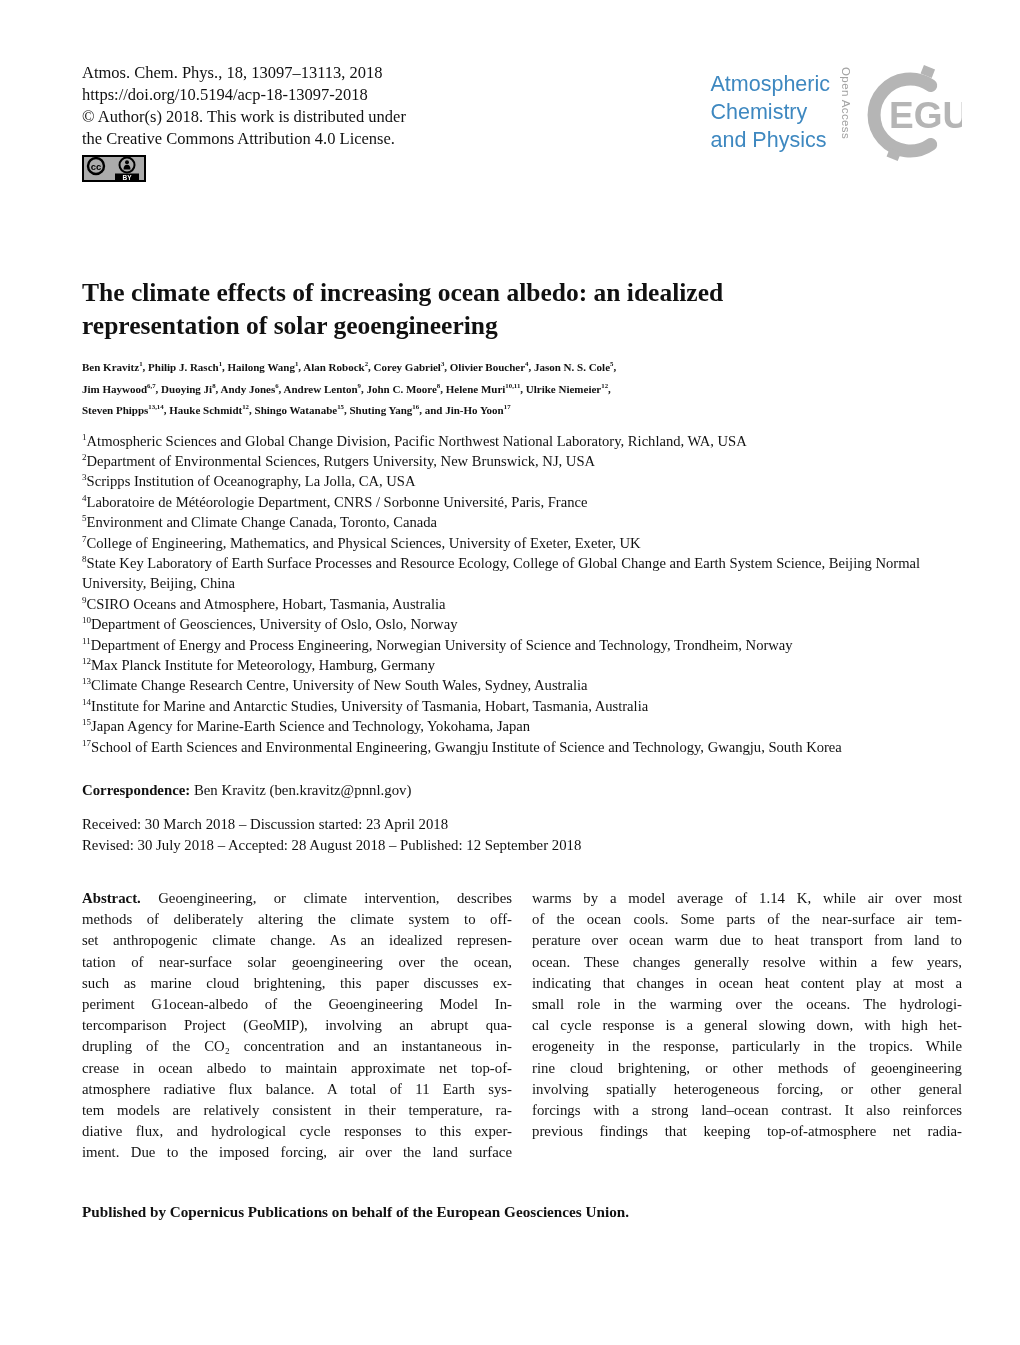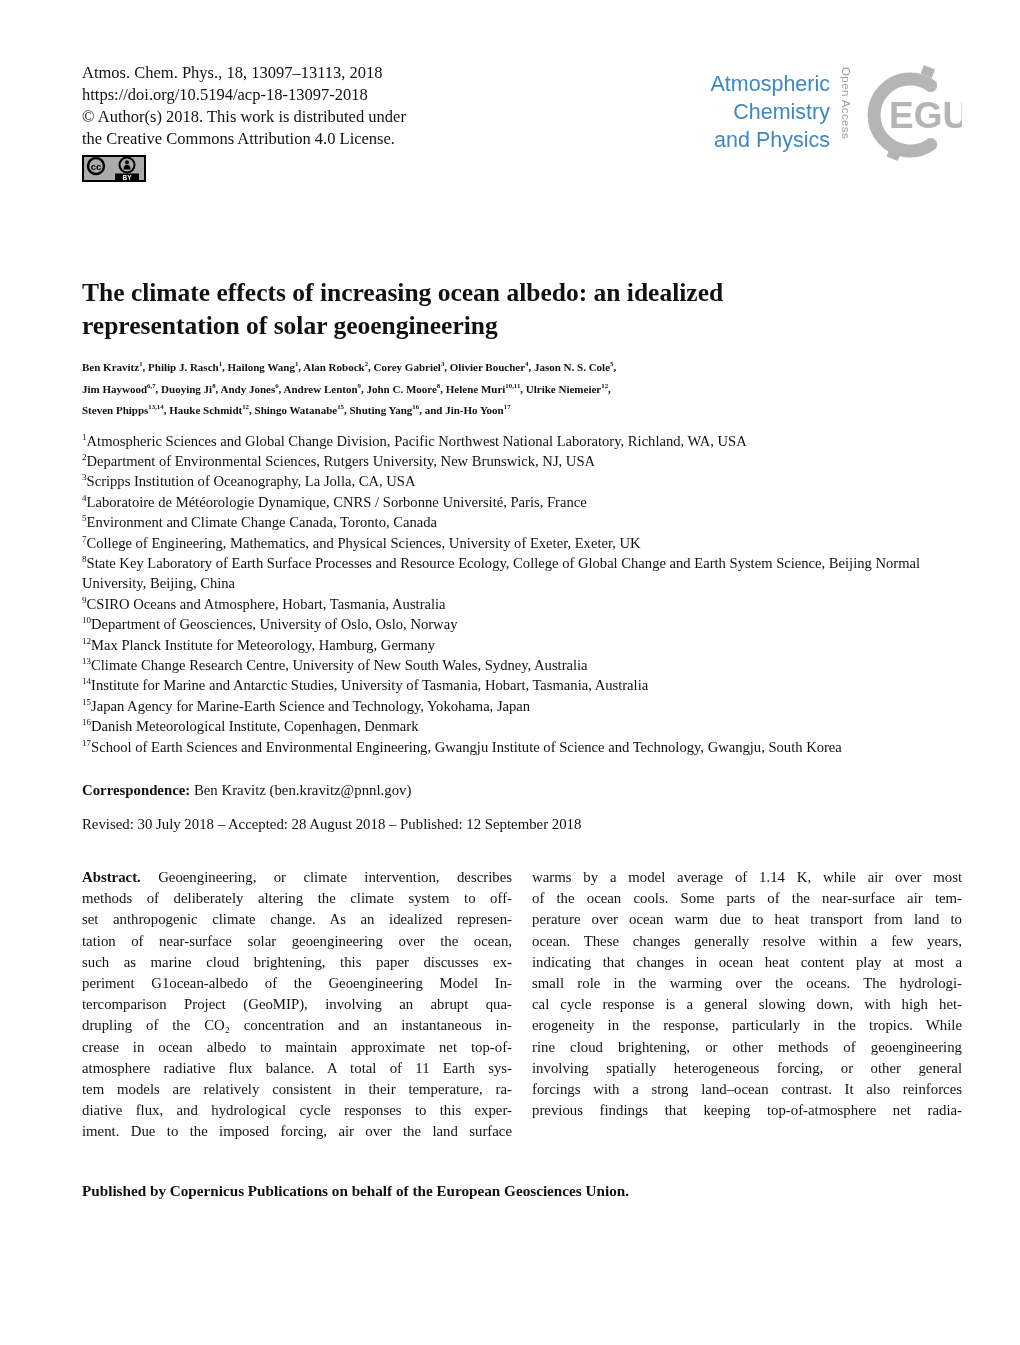--- a/index.html
+++ b/index.html
@@ -7,21 +7,21 @@
     width:1020px; height:1345px; margin:0 auto; background:#ffffff;
     box-sizing:border-box; padding:62px 58px 0 82px; position:relative;
     font-family:"Liberation Serif","DejaVu Serif",serif; color:#111;
   }
   
   .header-row { display:flex; justify-content:space-between; align-items:flex-start; }
   .citation { font-size:16.5px; line-height:22px; }
   .citation .doi { color:#111; text-decoration:none; }
   .cc-badge { margin-top:5px; display:block; }
   .logo-block { display:flex; align-items:flex-start; gap:10px; margin-top:3px; }
-  .acp-title { text-align:right; color:#3e88c0; font-family:"Liberation Sans","DejaVu Sans",sans-serif;
+  .acp-title { text-align:left; color:#3e88c0; font-family:"Liberation Sans","DejaVu Sans",sans-serif;
                font-size:21.5px; line-height:28px; padding-top:5px; }
   .open-access { writing-mode:vertical-rl; font-family:"Liberation Sans","DejaVu Sans",sans-serif;
                  font-size:11.5px; color:#a3a3a3; height:96px; letter-spacing:.4px; padding-top:2px; }
   
   .paper-title { margin-top:94px; font-size:25.5px; font-weight:bold; line-height:33px; }
   .authors { margin-top:15px; font-size:11px; font-weight:bold; line-height:21.5px; }
   .authors sup { font-size:.62em; line-height:0; }
   .affils { margin-top:9px; font-size:14.6px; line-height:20.4px; }
   .affils sup { font-size:.62em; line-height:0; }
   .correspondence { margin-top:23px; font-size:14.8px; line-height:21px; }
@@ -81,40 +81,41 @@
 
   <div class="authors">
     
   <span><span>Ben Kravitz</span><sup>1</sup><span>, </span></span><span><span>Philip J. Rasch</span><sup>1</sup><span>, </span></span><span><span>Hailong Wang</span><sup>1</sup><span>, </span></span><span><span>Alan Robock</span><sup>2</sup><span>, </span></span><span><span>Corey Gabriel</span><sup>3</sup><span>, </span></span><span><span>Olivier Boucher</span><sup>4</sup><span>, </span></span><span><span>Jason N. S. Cole</span><sup>5</sup><span>,</span><br></span><span><span>Jim Haywood</span><sup>6,7</sup><span>, </span></span><span><span>Duoying Ji</span><sup>8</sup><span>, </span></span><span><span>Andy Jones</span><sup>6</sup><span>, </span></span><span><span>Andrew Lenton</span><sup>9</sup><span>, </span></span><span><span>John C. Moore</span><sup>8</sup><span>, </span></span><span><span>Helene Muri</span><sup>10,11</sup><span>, </span></span><span><span>Ulrike Niemeier</span><sup>12</sup><span>,</span><br></span><span><span>Steven Phipps</span><sup>13,14</sup><span>, </span></span><span><span>Hauke Schmidt</span><sup>12</sup><span>, </span></span><span><span>Shingo Watanabe</span><sup>15</sup><span>, </span></span><span><span>Shuting Yang</span><sup>16</sup><span>, </span></span><span><span>and Jin-Ho Yoon</span><sup>17</sup><span></span></span></div>
 
   <div class="affils">
 
   <div><sup>1</sup><span>Atmospheric Sciences and Global Change Division, Pacific Northwest National Laboratory, Richland, WA, USA</span></div>
       <div><sup>2</sup><span>Department of Environmental Sciences, Rutgers University, New Brunswick, NJ, USA</span></div>
       <div><sup>3</sup><span>Scripps Institution of Oceanography, La Jolla, CA, USA</span></div>
-      <div><sup>4</sup><span>Laboratoire de Météorologie Dynamique, CNRS / Sorbonne Université, Paris, France</span></div>
+      <div><sup>4</sup><span>Laboratoire de Météorologie Department, CNRS / Sorbonne Université, Paris, France</span></div>
       <div><sup>5</sup><span>Environment and Climate Change Canada, Toronto, Canada</span></div>
       <div><sup>7</sup><span>College of Engineering, Mathematics, and Physical Sciences, University of Exeter, Exeter, UK</span></div>
       <div><sup>8</sup><span>State Key Laboratory of Earth Surface Processes and Resource Ecology, College of Global Change and Earth System Science, Beijing Normal University, Beijing, China</span></div>
       <div><sup>9</sup><span>CSIRO Oceans and Atmosphere, Hobart, Tasmania, Australia</span></div>
       <div><sup>10</sup><span>Department of Geosciences, University of Oslo, Oslo, Norway</span></div>
+      <div><sup>11</sup><span>Department of Energy and Process Engineering, Norwegian University of Science and Technology, Trondheim, Norway</span></div>
       <div><sup>12</sup><span>Max Planck Institute for Meteorology, Hamburg, Germany</span></div>
       <div><sup>13</sup><span>Climate Change Research Centre, University of New South Wales, Sydney, Australia</span></div>
       <div><sup>14</sup><span>Institute for Marine and Antarctic Studies, University of Tasmania, Hobart, Tasmania, Australia</span></div>
       <div><sup>15</sup><span>Japan Agency for Marine-Earth Science and Technology, Yokohama, Japan</span></div>
-      <div><sup>16</sup><span>Danish Meteorological Institute, Copenhagen, Denmark</span></div>
       <div><sup>17</sup><span>School of Earth Sciences and Environmental Engineering, Gwangju Institute of Science and Technology, Gwangju, South Korea</span></div>
     </div>
 
   <div class="correspondence">
     <b>Correspondence:</b><span> Ben Kravitz (ben.kravitz@pnnl.gov)</span>
   </div>
 
   <div class="dates">
 
+  <div>Received: 30 March 2018 – Discussion started: 23 April 2018</div>
       <div>Revised: 30 July 2018 – Accepted: 28 August 2018 – Published: 12 September 2018</div>
     </div>
 
   <div class="abstract">
     <div class="abs-col">
       <div class="jline">
         <b>Abstract.</b><span> Geoengineering, or climate intervention, describes</span>
       </div>
       <div>
 

